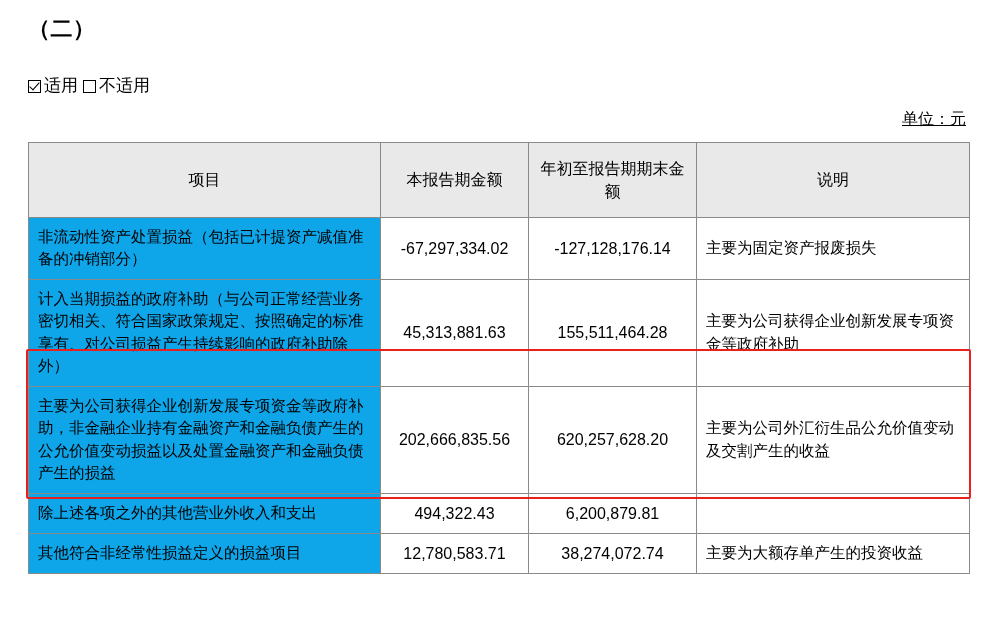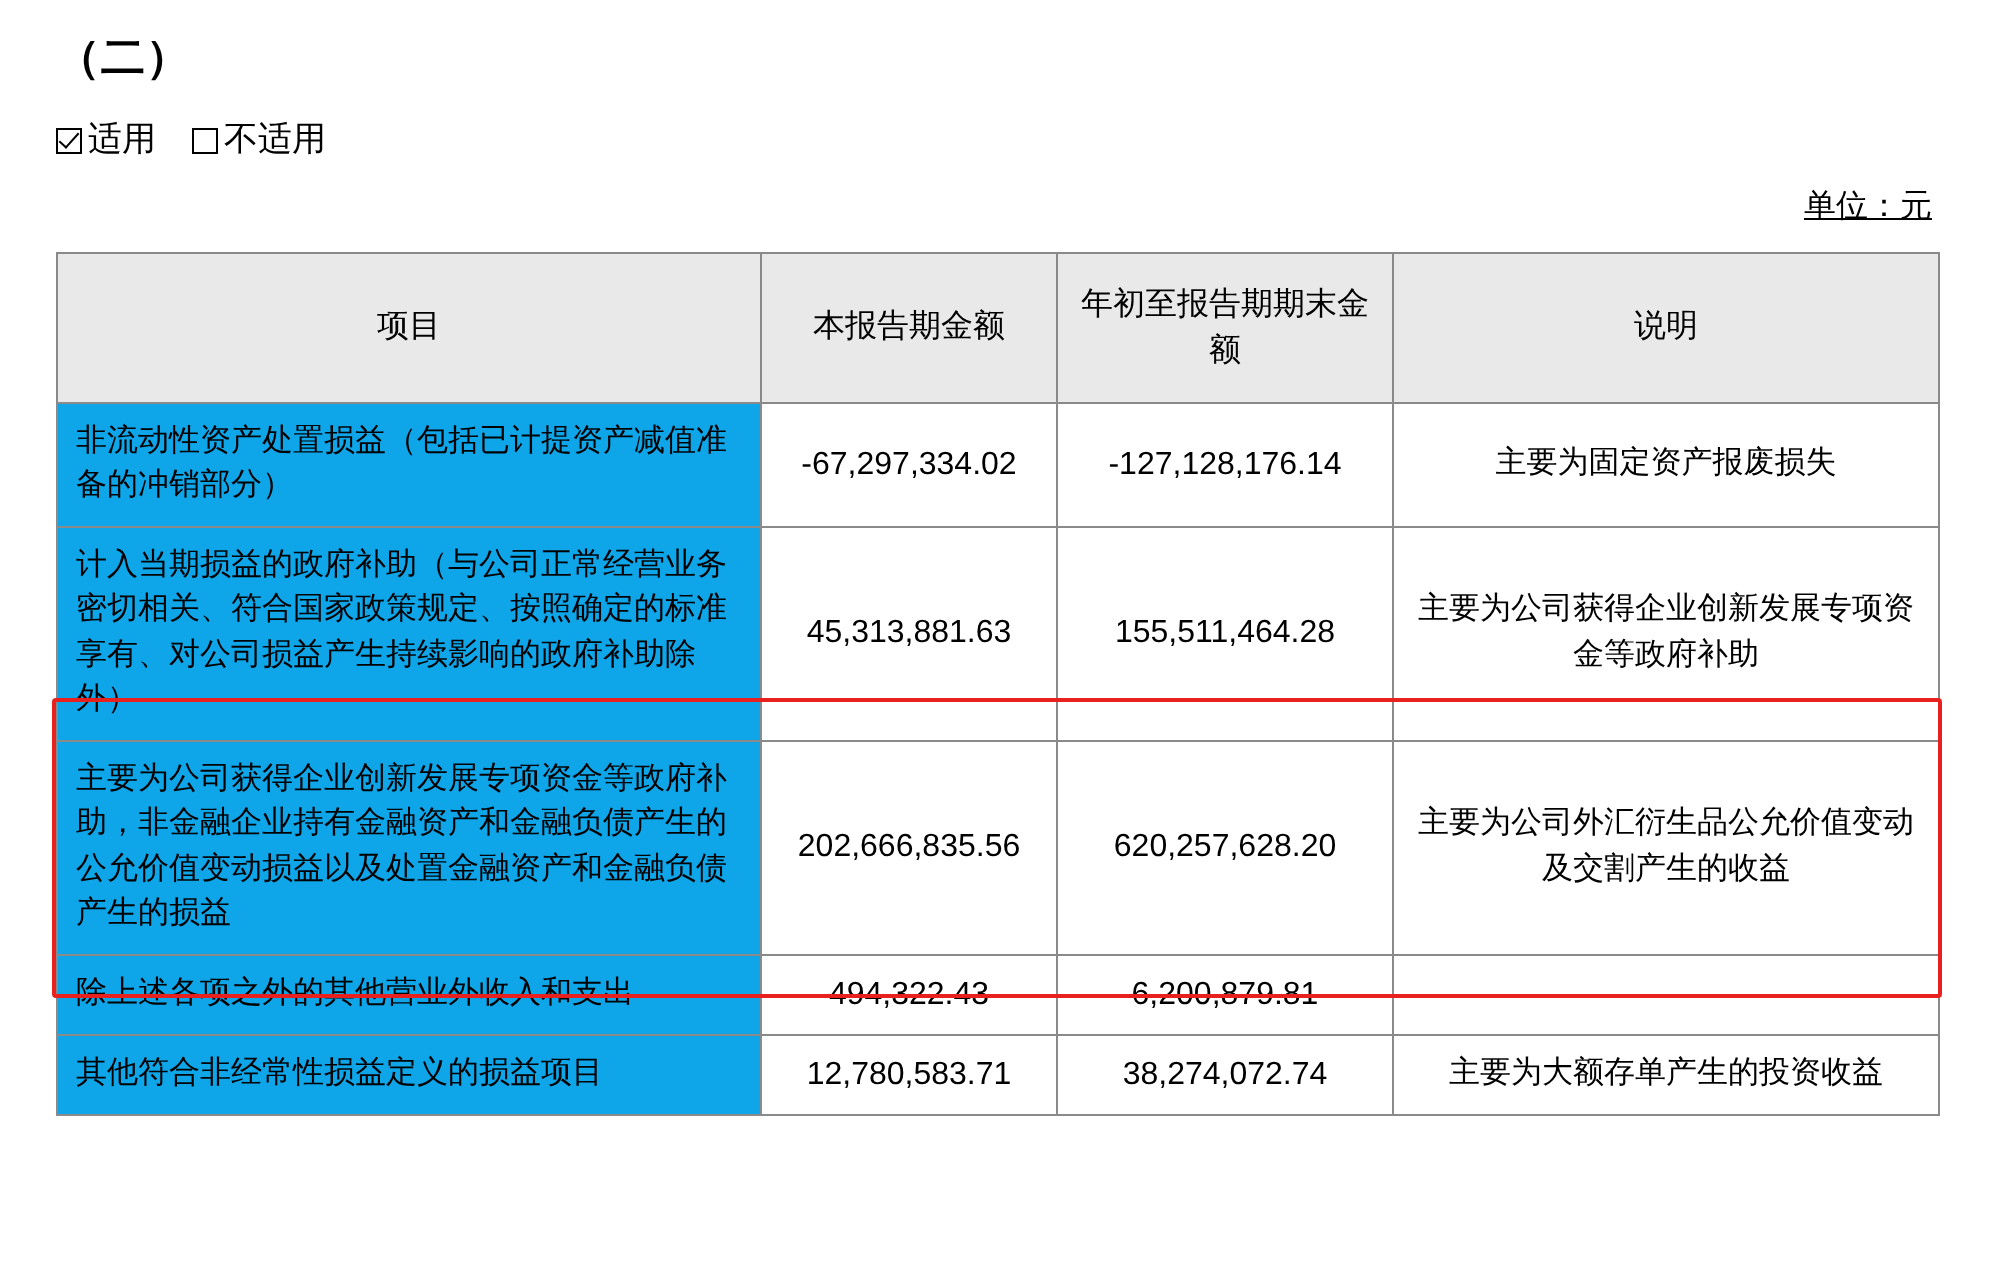--- a/index.html
+++ b/index.html
@@ -27,26 +27,26 @@
     font-size: 22px;
     font-weight: bold;
     letter-spacing: 0.5px;
     padding-top: 14px;
     color: #000;
   }
   .section-title .num {
     margin-right: 6px;
   }
   .applicability {
-    margin-top: 14px;
+    margin-top: 30px;
     font-size: 17px;
     color: #000;
     display: flex;
     align-items: center;
-    gap: 18px;
+    gap: 5px;
   }
   .applicability .opt {
     display: inline-flex;
     align-items: center;
     gap: 3px;
     white-space: nowrap;
   }
   .box-checked, .box-empty {
     display: inline-block;
     width: 13px;
@@ -100,21 +100,21 @@
   td.label {
     background: #0ea5e9;
     text-align: left;
   }
   td.amount {
     text-align: center;
     white-space: nowrap;
     font-size: 16px;
   }
   td.note {
-    text-align: center;
+    text-align: left;
   }
   .col-label { width: 352px; }
   .col-amt1  { width: 148px; }
   .col-amt2  { width: 168px; }
   .col-note  { width: 273px; }
 
   
   .highlight-box {
     position: absolute;
     border: 2.5px solid #e8211f;

